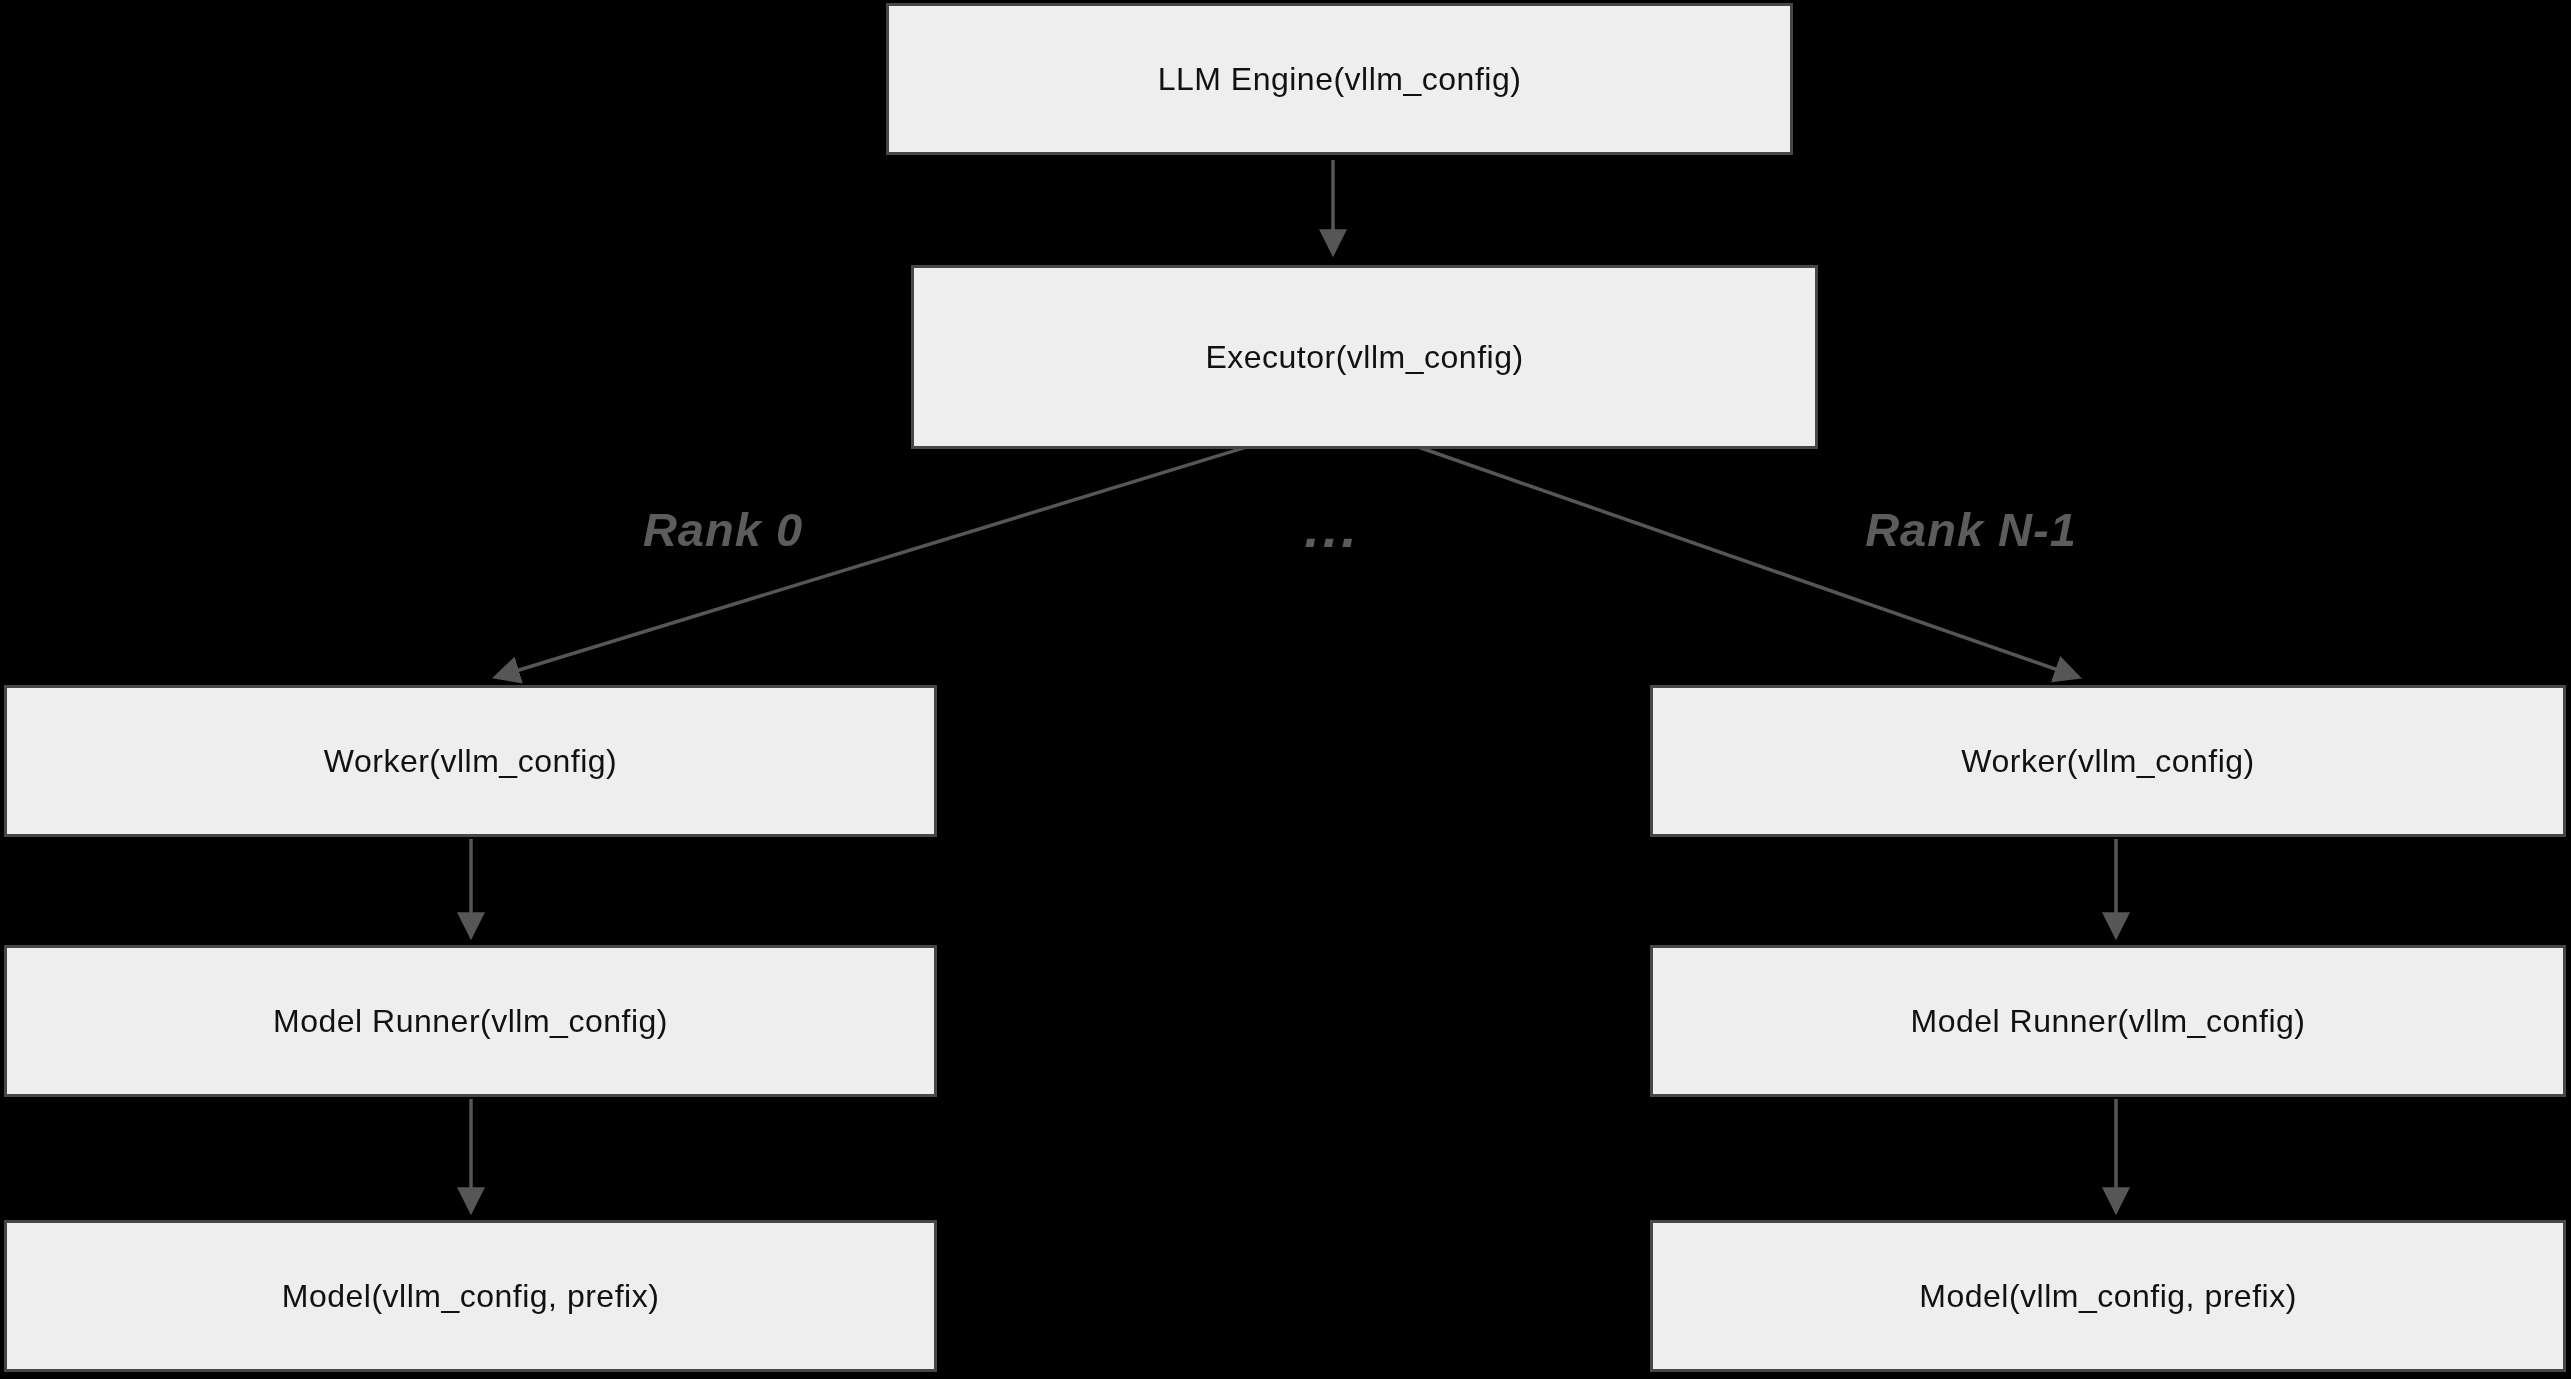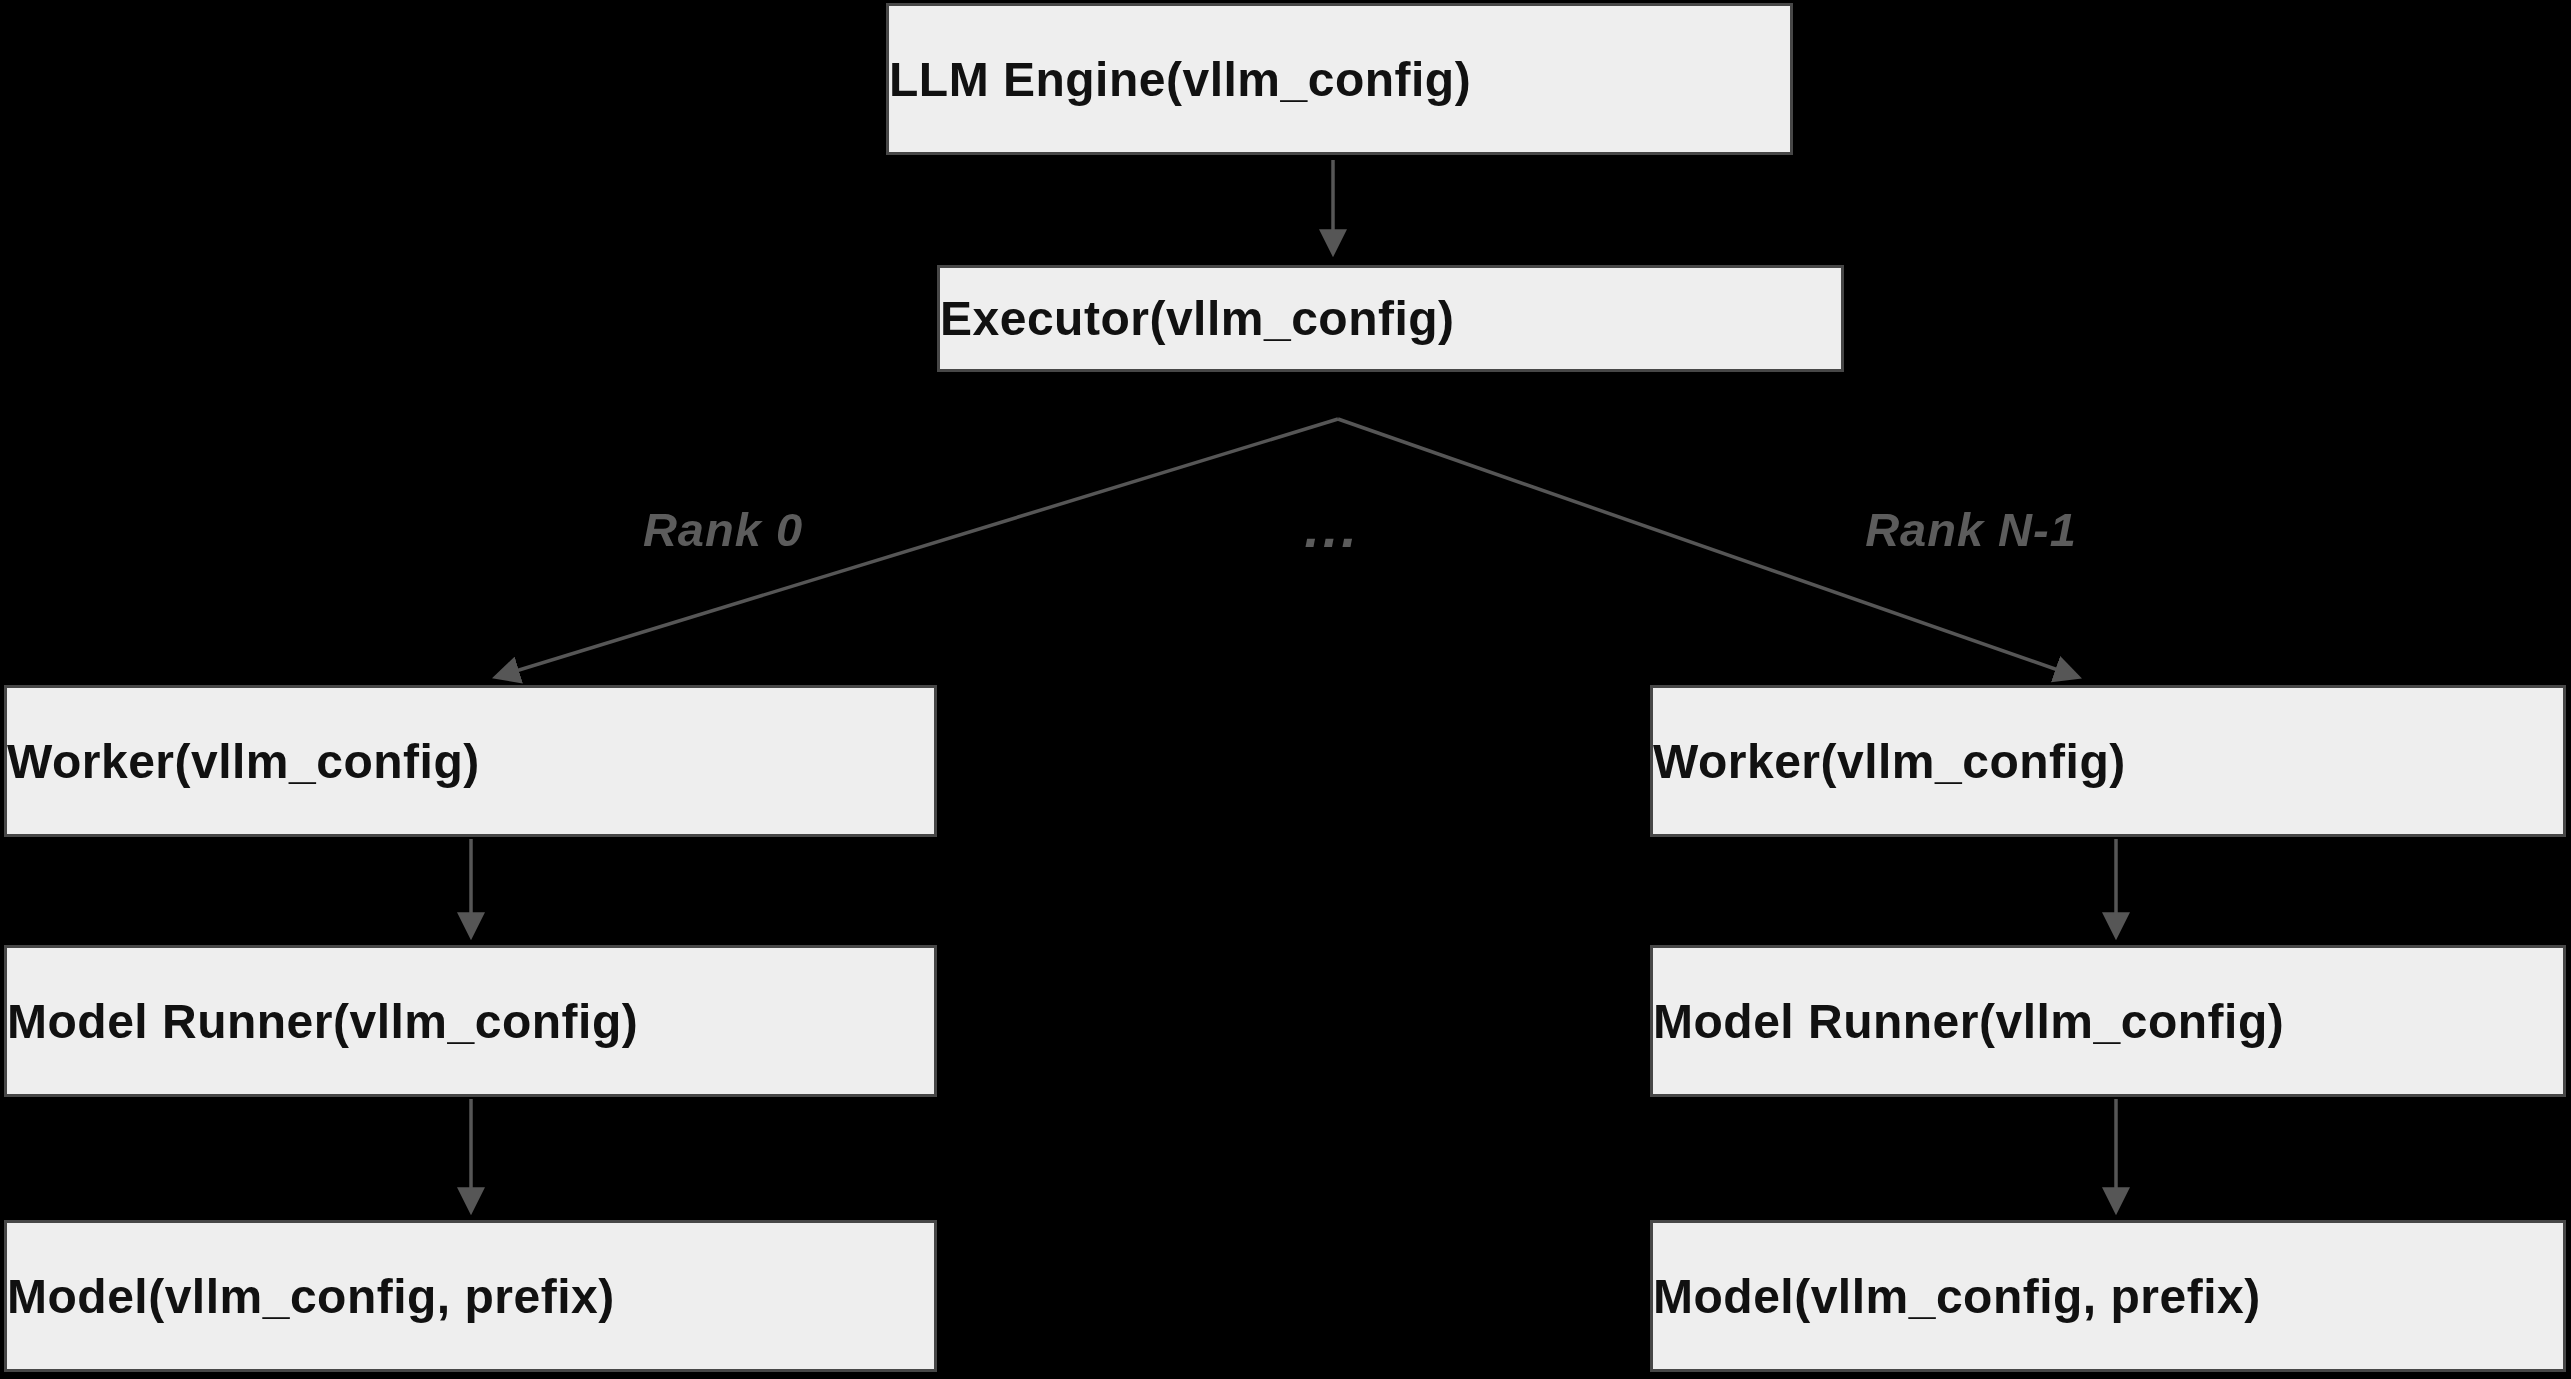--- a/index.html
+++ b/index.html
@@ -19,27 +19,27 @@
     overflow:hidden;
   }
   .edges{position:absolute;left:0;top:0;width:2571px;height:1379px;}
   .edges line{stroke:var(--arrow);stroke-width:3.5px;}
   .edges .ah{fill:var(--arrow);}
   .node{
     position:absolute;
     box-sizing:border-box;
     background:var(--node-fill);
     border:3px solid var(--node-border);
-    display:flex;align-items:center;justify-content:flex-start;
+    display:flex;align-items:center;justify-content:center;
     color:var(--node-text);
-    font-size:48px;font-weight:700;letter-spacing:0.5px;
+    font-size:32px;font-weight:400;letter-spacing:0.5px;
     white-space:nowrap;
   }
   .node-llm-engine   {left:886px;  top:3px;    width:907px; height:152px;}
-  .node-executor     {left:937px;  top:265px;  width:907px; height:107px;}
+  .node-executor     {left:911px;  top:265px;  width:907px; height:184px;}
   .node-worker-left       {left:4px;    top:685px;  width:933px; height:152px;}
   .node-model-runner-left {left:4px;    top:945px;  width:933px; height:152px;}
   .node-model-left        {left:4px;    top:1220px; width:933px; height:152px;}
   .node-worker-right       {left:1650px; top:685px;  width:916px; height:152px;}
   .node-model-runner-right {left:1650px; top:945px;  width:916px; height:152px;}
   .node-model-right        {left:1650px; top:1220px; width:916px; height:152px;}
   .edge-label{
     position:absolute;
     transform:translate(-50%,-50%);
     color:var(--edge-label-text);

